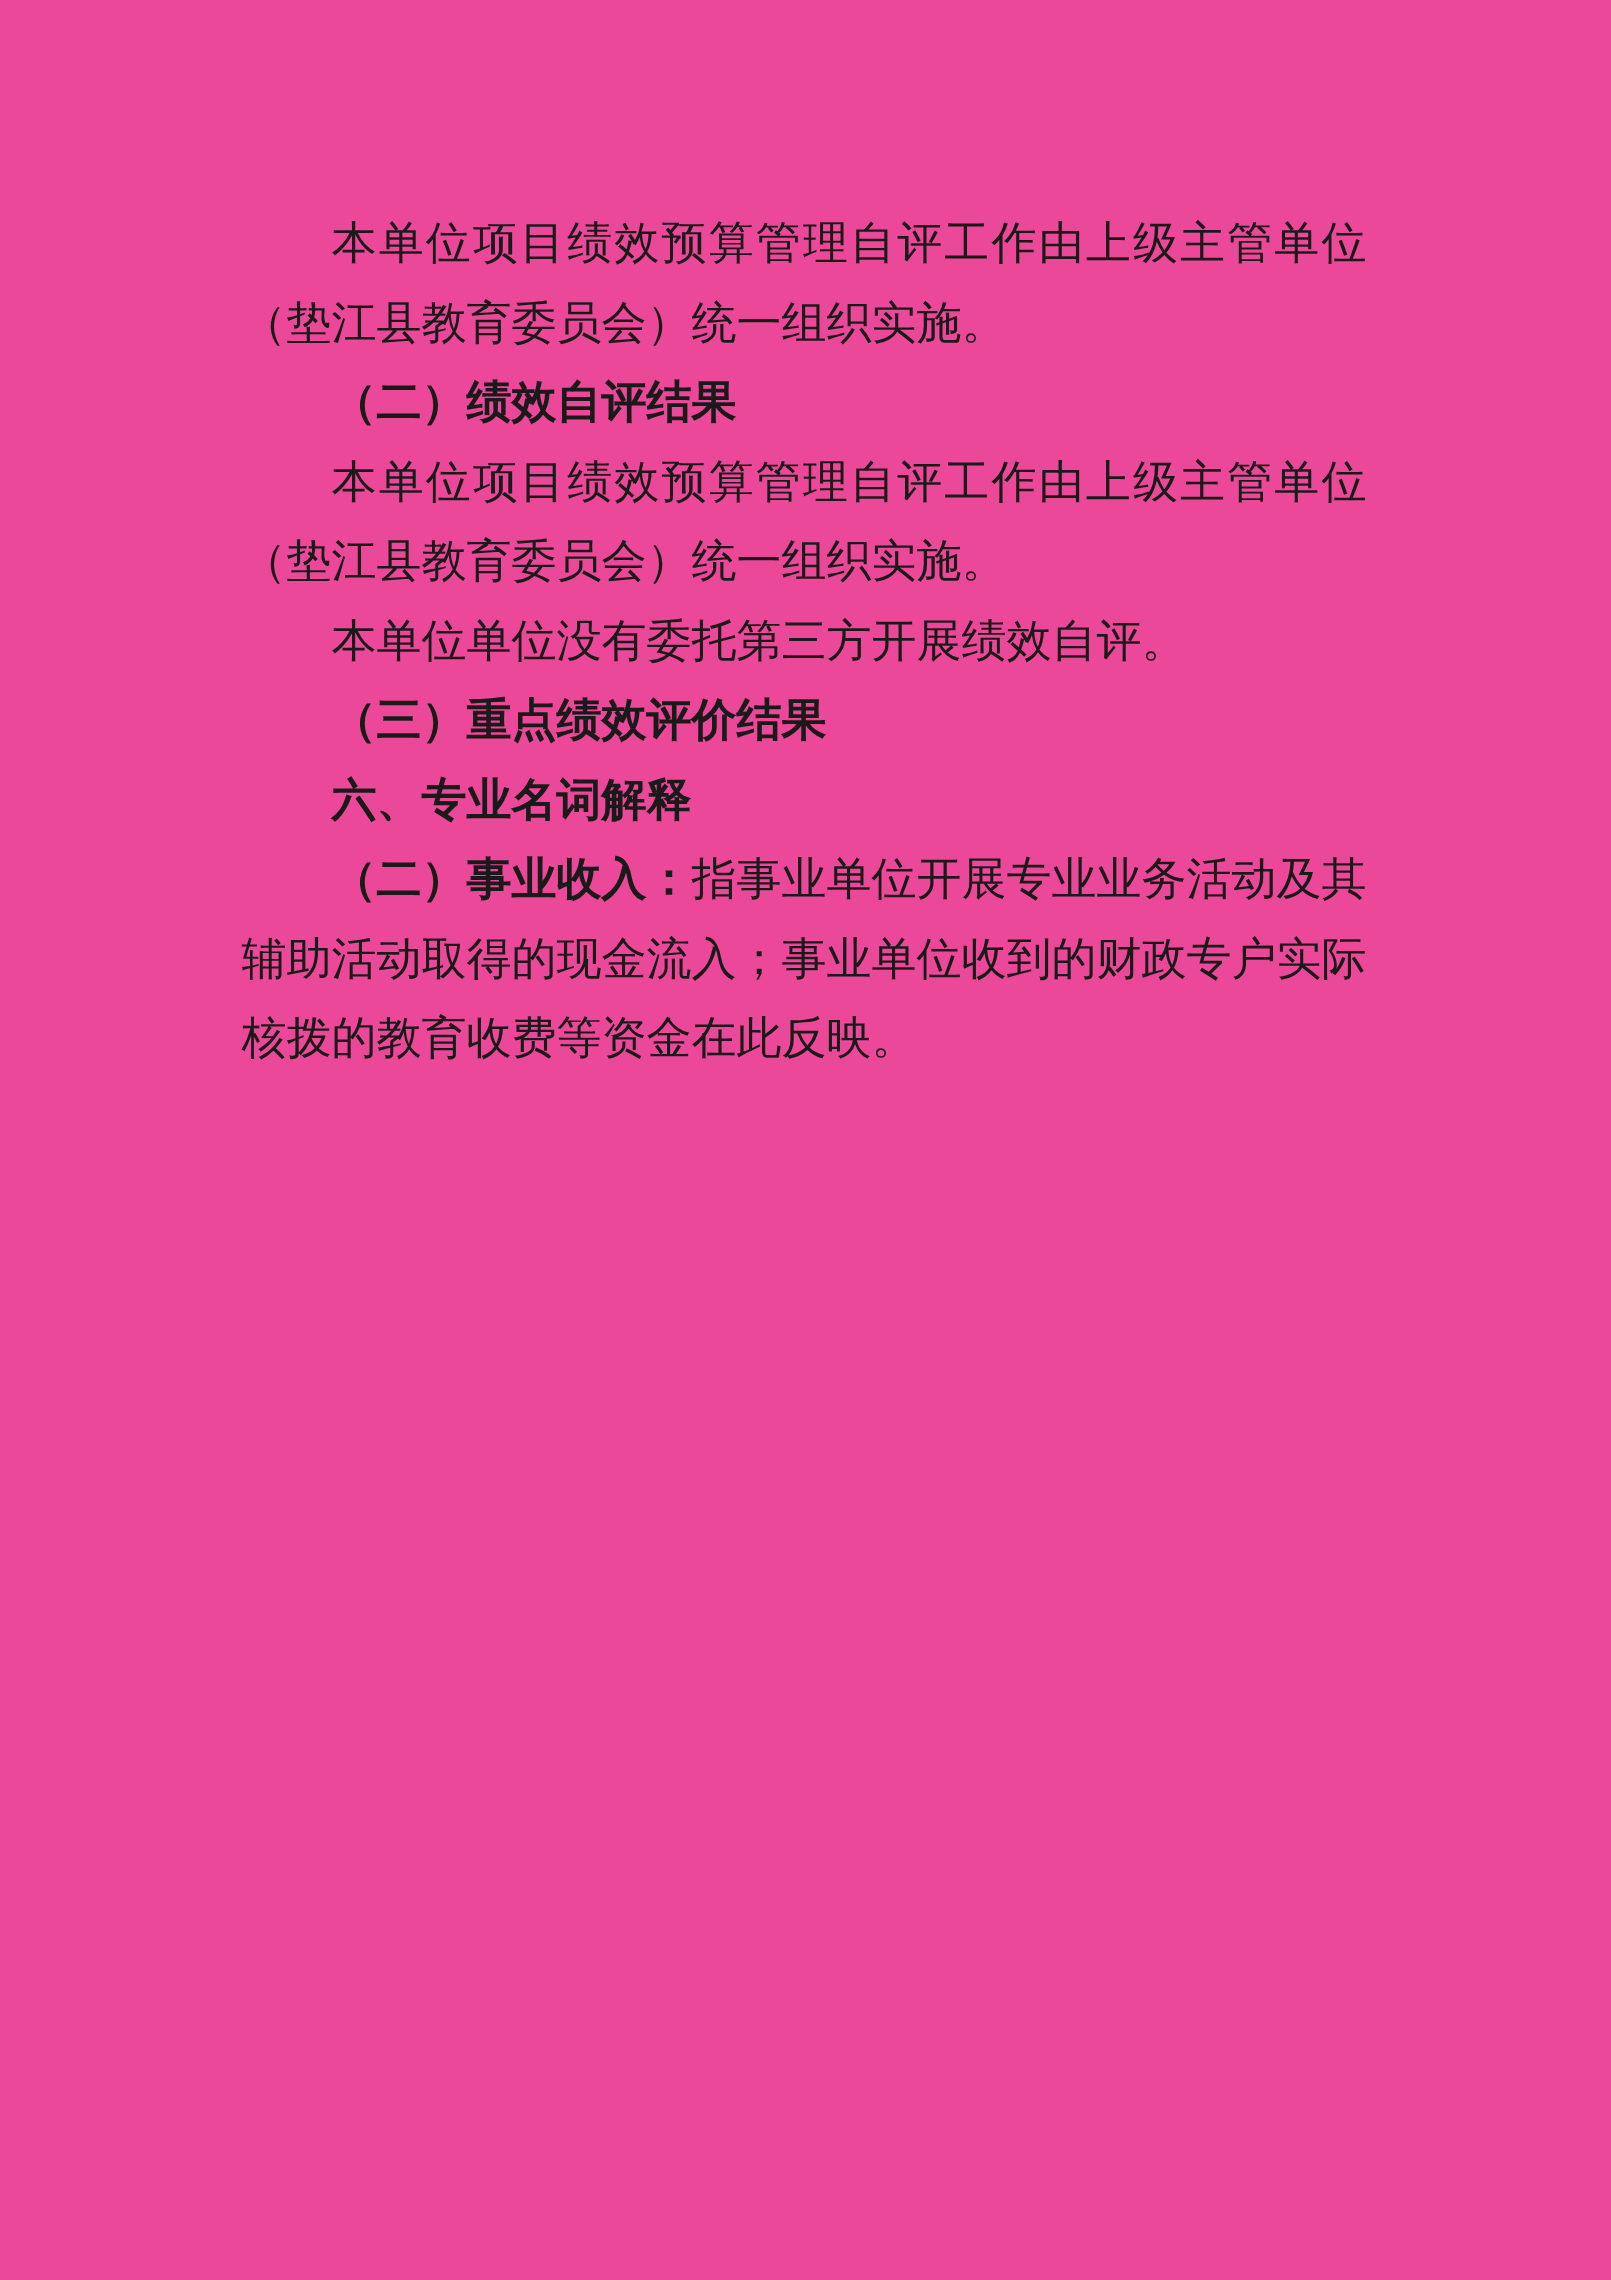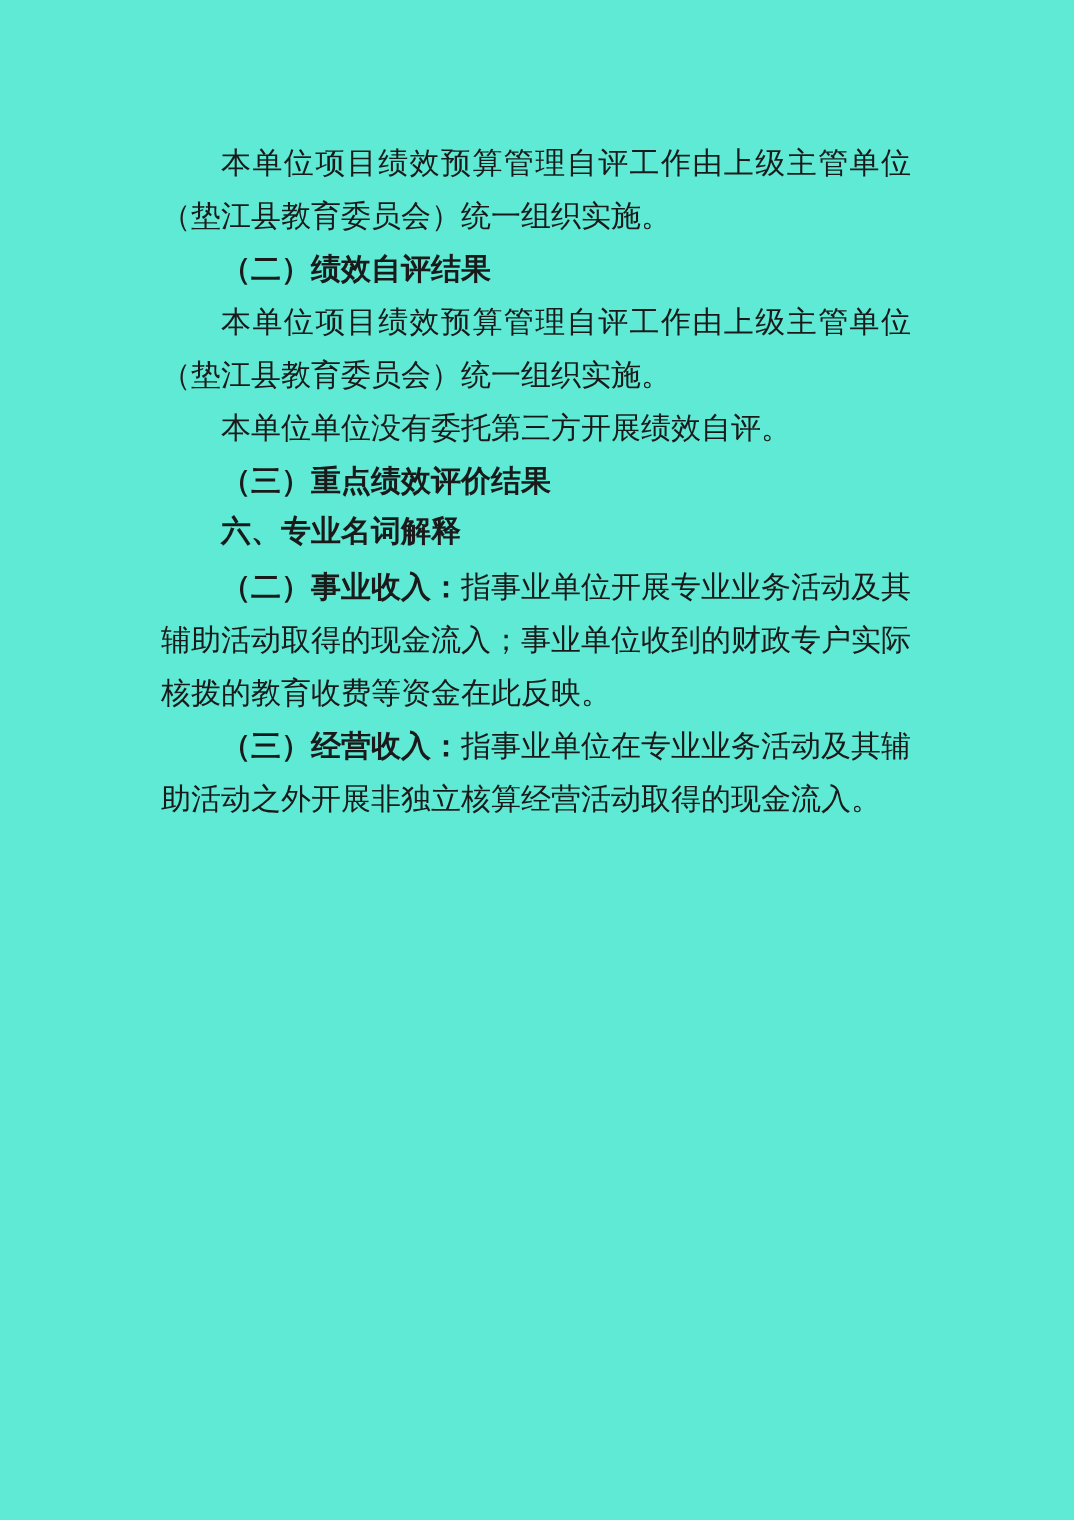--- a/index.html
+++ b/index.html
@@ -32,31 +32,30 @@
     margin: 0;
     padding: 0;
     text-indent: 2em;
   }
   
   .seg-bold {
     font-weight: 700;
   }
   
   p.heading-hei {
-    font-family: Liberation Mono, monospace;
+    font-family: Liberation Sans, sans-serif;
     font-weight: 700;
   }
 </style>
 </head>
 <body>
 
-<div class="page" style="background: #5eead4;">
+<div class="page" style="background: #ec4899;">
   <div class="content" style="color: rgb(26, 26, 26);">
       <p class="doc-para"><span>本单位项目绩效预算管理自评工作由上级主管单位（垫江县教育委员会）统一组织实施。</span></p>
       <p class="doc-para"><span class="seg-bold">（二）绩效自评结果</span></p>
       <p class="doc-para"><span>本单位项目绩效预算管理自评工作由上级主管单位（垫江县教育委员会）统一组织实施。</span></p>
       <p class="doc-para"><span>本单位单位没有委托第三方开展绩效自评。</span></p>
       <p class="doc-para"><span class="seg-bold">（三）重点绩效评价结果</span></p>
       <p class="doc-para heading-hei"><span class="seg-bold">六、专业名词解释</span></p>
       <p class="doc-para"><span class="seg-bold">（二）事业收入：</span><span>指事业单位开展专业业务活动及其辅助活动取得的现金流入；事业单位收到的财政专户实际核拨的教育收费等资金在此反映。</span></p>
-      <p class="doc-para"><span class="seg-bold">（三）经营收入：</span><span>指事业单位在专业业务活动及其辅助活动之外开展非独立核算经营活动取得的现金流入。</span></p>
     </div>
 </div>
 
 </body></html>

